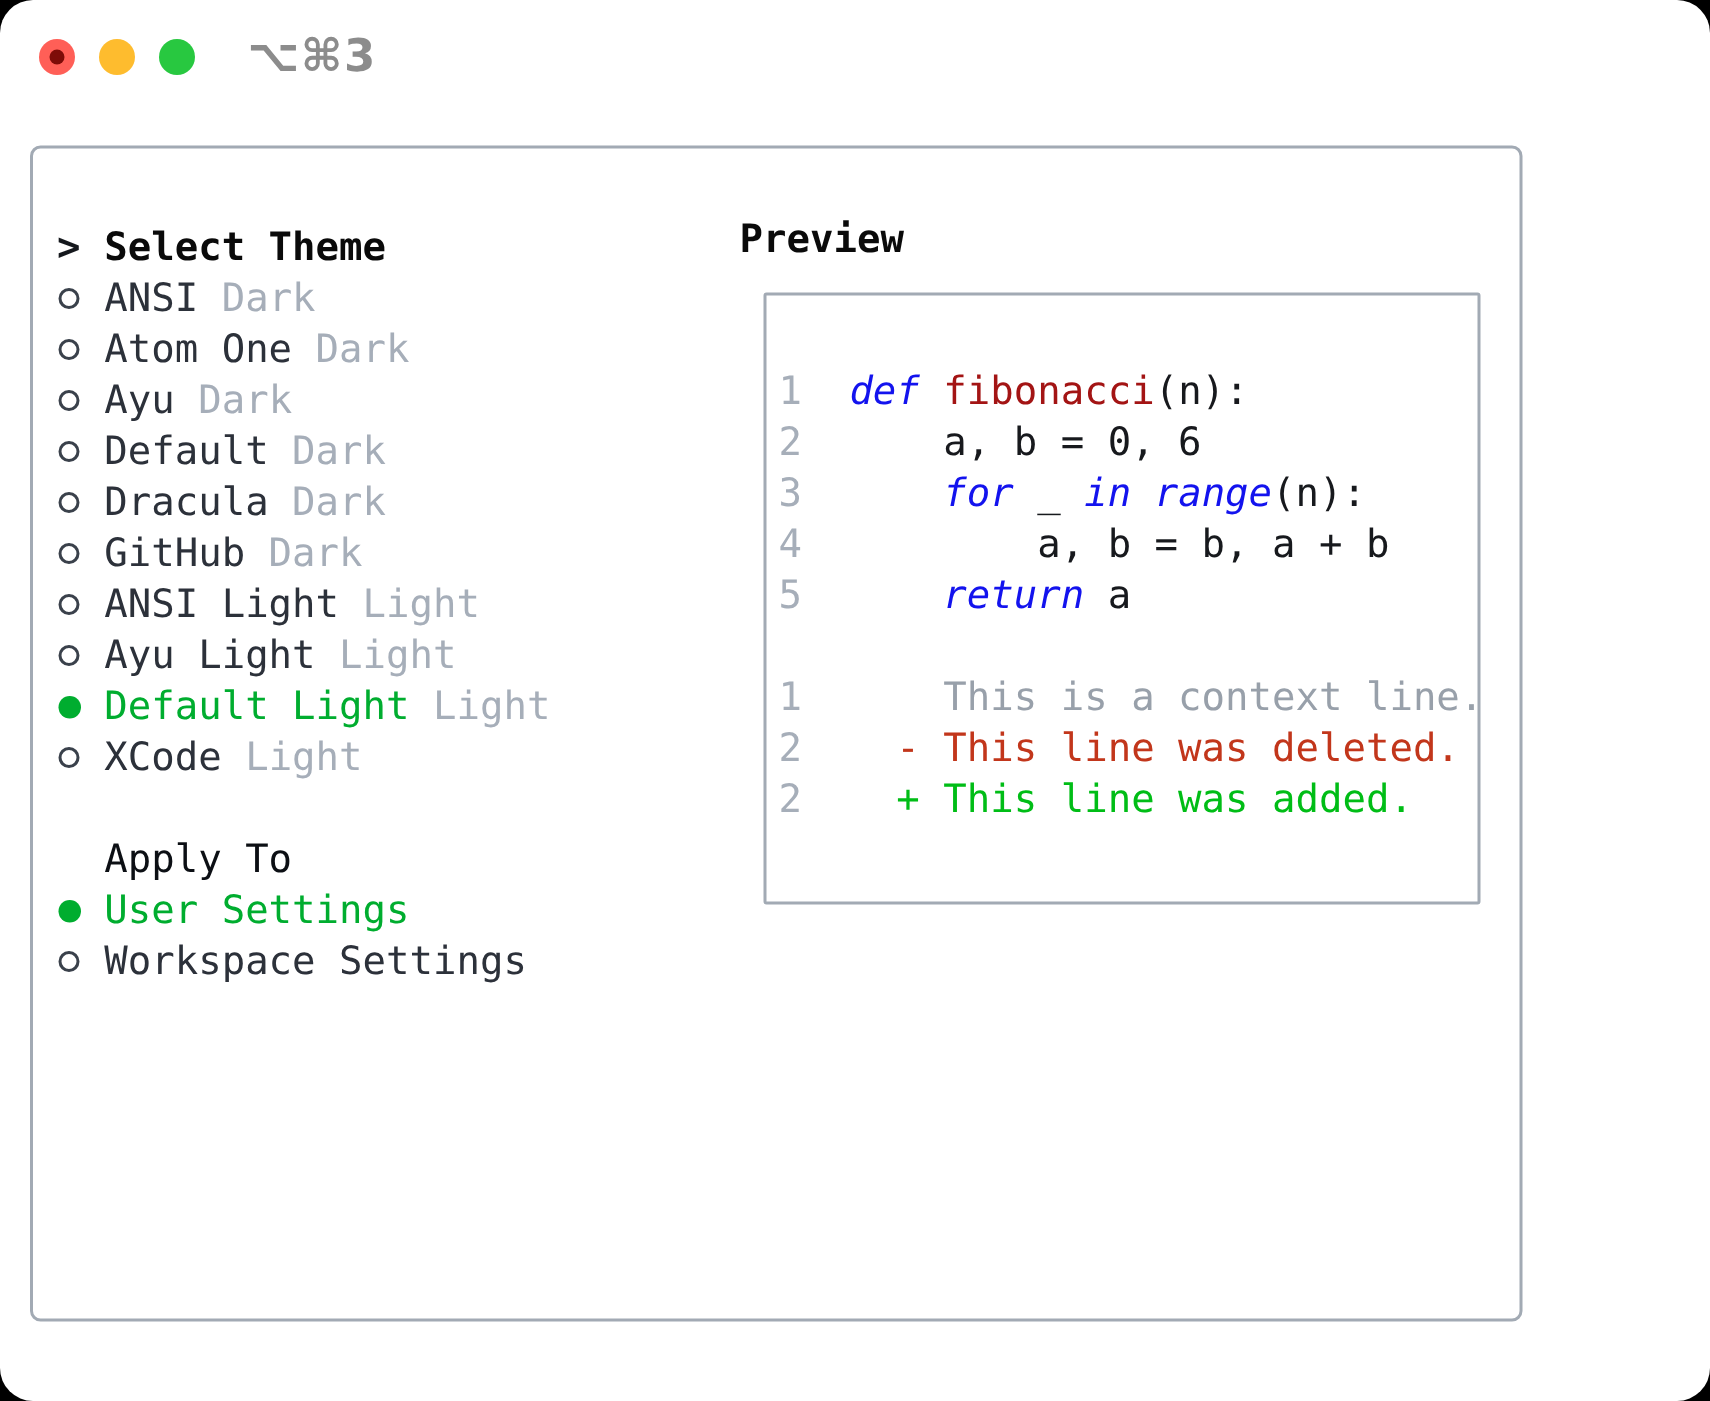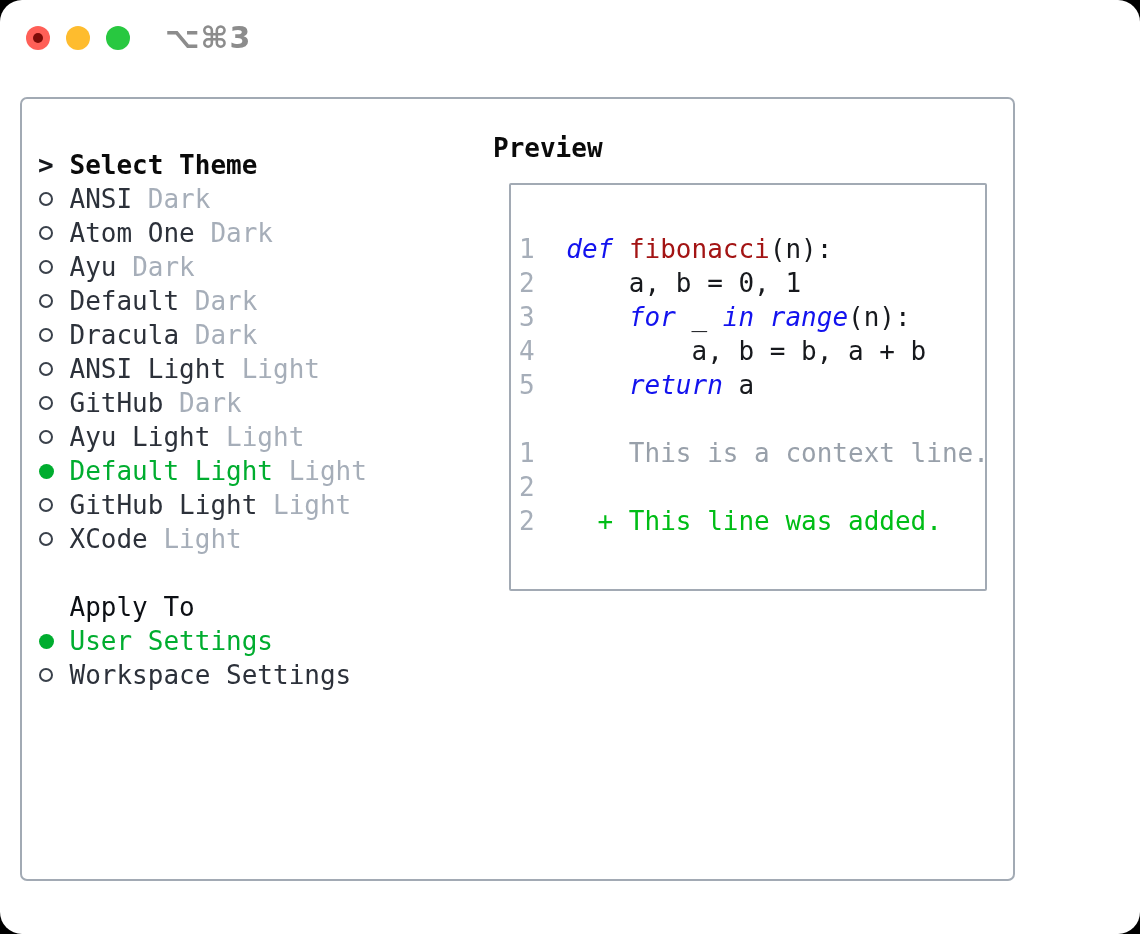--- a/index.html
+++ b/index.html
@@ -34,21 +34,21 @@
   .hdr2{color:#0c0f14;}
   .left-col{position:absolute;left:16px;top:49px;}
   .item .name{color:var(--text_dark);}
   .item.selected .name{color:var(--accent_green);}
   .item .tag{color:var(--muted_gray);text-align:right;}
   .opt .name{color:var(--text_dark);}
   .opt.selected .name{color:var(--accent_green);}
   .apply-to{margin-top:34px;}
   .hint{margin-top:34px;color:var(--muted_gray);line-height:34px;}
   
-  .right-col{position:absolute;left:471px;top:32px;}
+  .right-col{position:absolute;left:471px;top:44px;}
   .preview-box{margin-top:18px;margin-left:16px;width:478px;height:408px;
                border:2px solid var(--border_gray);border-radius:2px;
                padding:47px 0 0 8px;overflow:hidden;}
   .cline{display:flex;height:34px;align-items:center;white-space:pre;}
   .lnum{display:inline-block;width:31.5px;flex:0 0 31.5px;margin-right:15.75px;color:var(--muted_gray);}
   .ccode{white-space:pre;color:var(--code_dark);}
   .diff{margin-top:34px;}
   .c-kw{color:var(--keyword_blue);font-style:italic;}
   .c-fn{color:var(--function_red);}
   .c-plain{color:var(--code_dark);}
@@ -75,25 +75,24 @@
       <div class="row">
         <span class="cell-marker prompt">&gt;</span>
         <span class="hdr">Select Theme</span>
       </div>
       <div id="theme-items">
           <div class="row item opt"><span class="cell-marker"><span class="radio"></span></span><span class="label"><span class="name">ANSI</span> <span class="tag">Dark</span></span></div>
           <div class="row item opt"><span class="cell-marker"><span class="radio"></span></span><span class="label"><span class="name">Atom One</span> <span class="tag">Dark</span></span></div>
           <div class="row item opt"><span class="cell-marker"><span class="radio"></span></span><span class="label"><span class="name">Ayu</span> <span class="tag">Dark</span></span></div>
           <div class="row item opt"><span class="cell-marker"><span class="radio"></span></span><span class="label"><span class="name">Default</span> <span class="tag">Dark</span></span></div>
           <div class="row item opt"><span class="cell-marker"><span class="radio"></span></span><span class="label"><span class="name">Dracula</span> <span class="tag">Dark</span></span></div>
+          <div class="row item opt"><span class="cell-marker"><span class="radio"></span></span><span class="label"><span class="name">GitHub</span> <span class="tag">Dark</span></span></div>
           <div class="row item opt"><span class="cell-marker"><span class="radio"></span></span><span class="label"><span class="name">ANSI Light</span> <span class="tag">Light</span></span></div>
-          <div class="row item opt"><span class="cell-marker"><span class="radio"></span></span><span class="label"><span class="name">GitHub</span> <span class="tag">Dark</span></span></div>
           <div class="row item opt"><span class="cell-marker"><span class="radio"></span></span><span class="label"><span class="name">Ayu Light</span> <span class="tag">Light</span></span></div>
           <div class="row item opt selected"><span class="cell-marker"><span class="radio filled"></span></span><span class="label"><span class="name">Default Light</span> <span class="tag">Light</span></span></div>
-          <div class="row item opt"><span class="cell-marker"><span class="radio"></span></span><span class="label"><span class="name">GitHub Light</span> <span class="tag">Light</span></span></div>
           <div class="row item opt"><span class="cell-marker"><span class="radio"></span></span><span class="label"><span class="name">XCode</span> <span class="tag">Light</span></span></div>
         </div>
 
       <div class="apply-to">
         <div class="row">
           <span class="cell-marker"></span>
           <span class="hdr2">Apply To</span>
         </div>
         <div id="apply-options">
             <div class="row item opt selected"><span class="cell-marker"><span class="radio filled"></span></span><span class="label"><span class="name">User Settings</span></span></div>
@@ -103,27 +102,27 @@
 
     </div>
 
     <div class="right-col">
       <div class="row">
         <span class="hdr">Preview</span>
       </div>
       <div class="preview-box">
         <div id="code-block">
             <div class="cline"><span class="lnum">1</span><span class="ccode"><span class="c-kw">def </span><span class="c-fn">fibonacci</span><span class="c-plain">(n):</span></span></div>
-            <div class="cline"><span class="lnum">2</span><span class="ccode"><span class="c-plain">    a, b = 0, 1</span></span></div>
+            <div class="cline"><span class="lnum">2</span><span class="ccode"><span class="c-plain">    a, b = 0, 6</span></span></div>
             <div class="cline"><span class="lnum">3</span><span class="ccode"><span class="c-plain">    </span><span class="c-kw">for</span><span class="c-plain"> _ </span><span class="c-kw">in</span><span class="c-plain"> </span><span class="c-kw">range</span><span class="c-plain">(n):</span></span></div>
             <div class="cline"><span class="lnum">4</span><span class="ccode"><span class="c-plain">        a, b = b, a + b</span></span></div>
             <div class="cline"><span class="lnum">5</span><span class="ccode"><span class="c-plain">    </span><span class="c-kw">return</span><span class="c-plain"> a</span></span></div>
           </div>
         <div id="diff-block" class="diff">
             <div class="cline"><span class="lnum">1</span><span class="ccode"><span class="c-ctx">    This is a context line.</span></span></div>
-            <div class="cline"><span class="lnum">2</span></div>
+            <div class="cline"><span class="lnum">2</span><span class="ccode"><span class="c-del">  - This line was deleted.</span></span></div>
             <div class="cline"><span class="lnum">2</span><span class="ccode"><span class="c-add">  + This line was added.</span></span></div>
           </div>
       </div>
     </div>
 
   </div>
 </div>
 
 </body></html>

